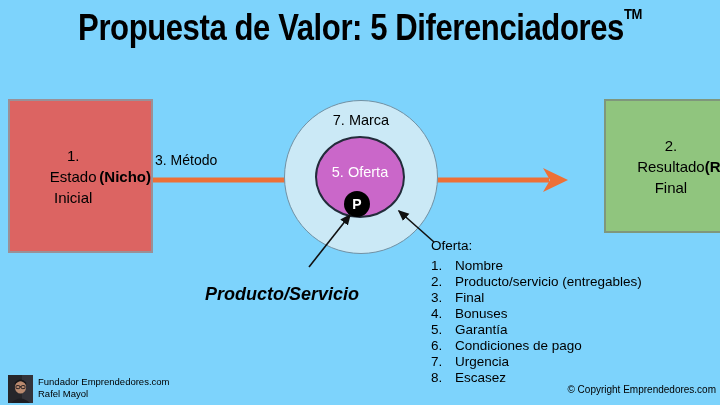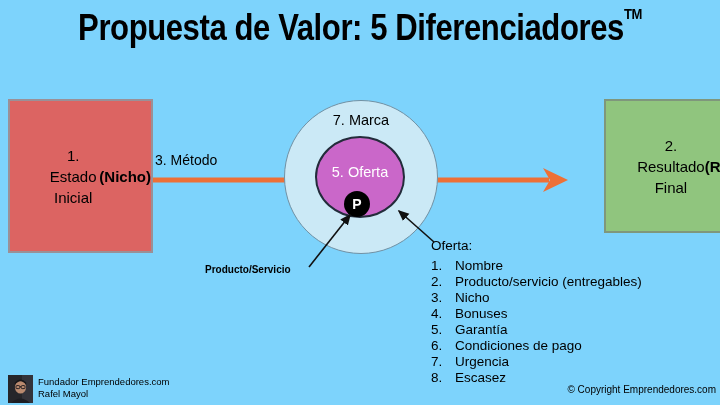--- a/index.html
+++ b/index.html
@@ -55,21 +55,21 @@
     display:flex; align-items:center; justify-content:center;
     font-size:14px; font-weight:bold;
   }
 
   
   .method-label {
     position:absolute; left:155px; top:152px; width:130px; text-align:left;
     font-size:14px; z-index:1;
   }
   .product-service-label {
-    position:absolute; left:205px; top:264px; font-size:10px; font-weight:bold; z-index:6;
+    position:absolute; left:205px; top:284px; font-size:18px; font-weight:bold; z-index:6;font-style:italic;
   }
 
   
   .offer-panel { position:absolute; left:431px; top:238px; z-index:6; font-size:13.5px; }
   .offer-heading { font-weight:normal; margin-bottom:4px; line-height:16px; }
   .offer-list { line-height:16px; }
   .offer-row { display:flex; }
   .offer-num { width:24px; flex:none; }
 
   
@@ -125,21 +125,21 @@
         <div class="offer-row">
         <span class="offer-num">1.</span>
         <span class="offer-text">Nombre</span>
       </div>
         <div class="offer-row">
         <span class="offer-num">2.</span>
         <span class="offer-text">Producto/servicio (entregables)</span>
       </div>
         <div class="offer-row">
         <span class="offer-num">3.</span>
-        <span class="offer-text">Nicho</span>
+        <span class="offer-text">Final</span>
       </div>
         <div class="offer-row">
         <span class="offer-num">4.</span>
         <span class="offer-text">Bonuses</span>
       </div>
         <div class="offer-row">
         <span class="offer-num">5.</span>
         <span class="offer-text">Garantía</span>
       </div>
         <div class="offer-row">

